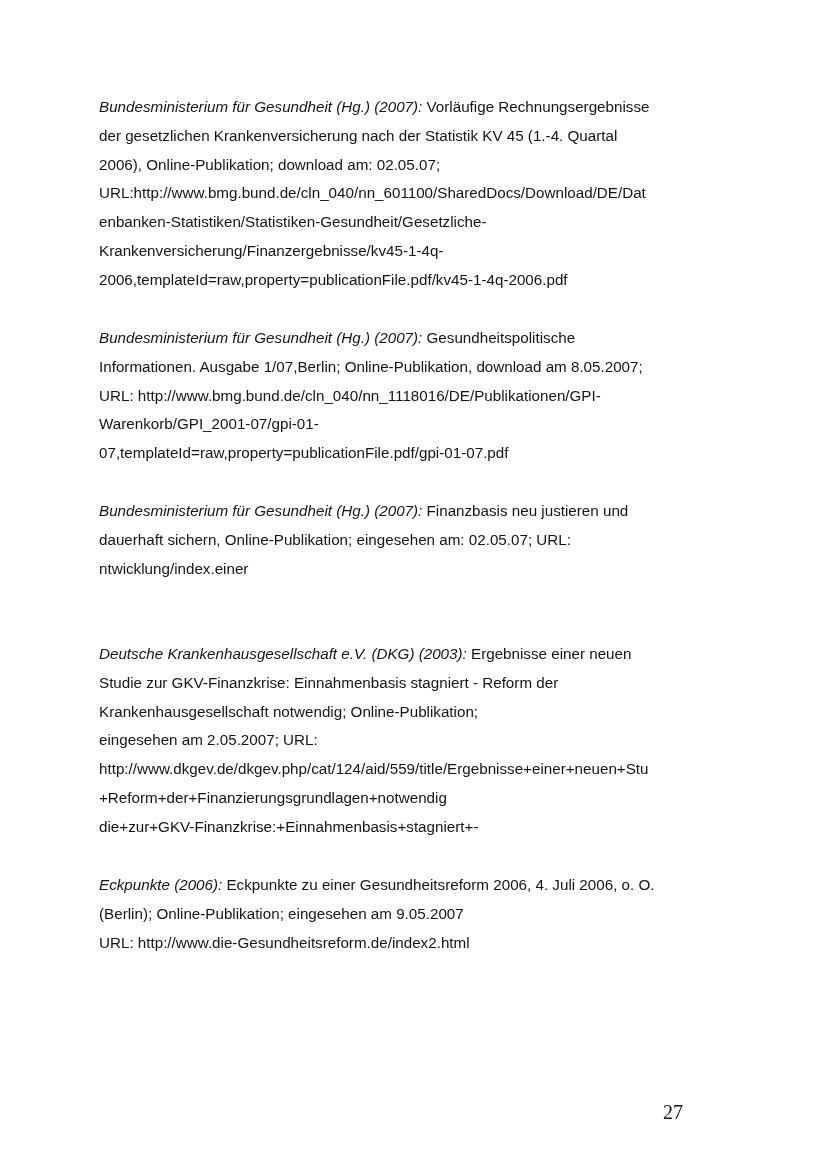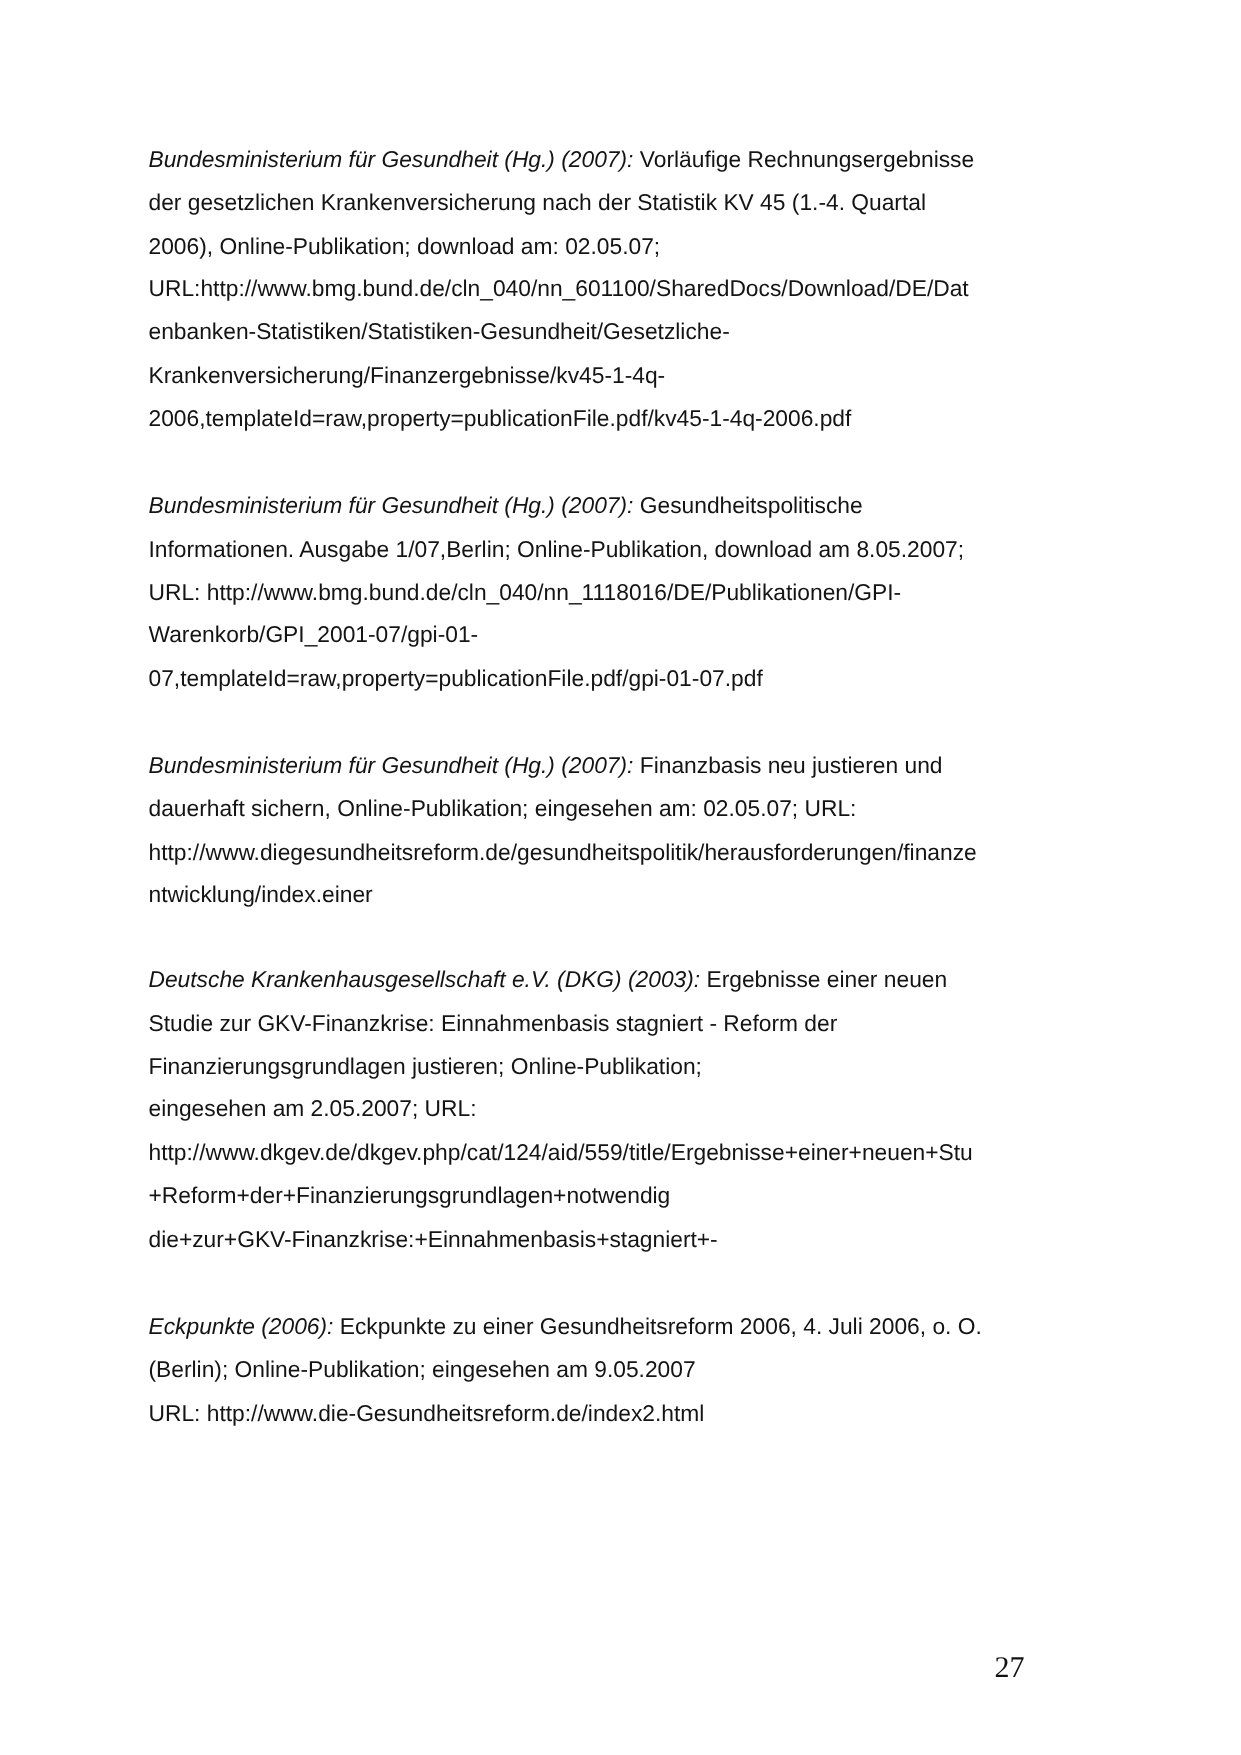--- a/index.html
+++ b/index.html
@@ -65,28 +65,27 @@
     <span class="line"><span class="author">Bundesministerium für Gesundheit (Hg.) (2007):</span><span> Gesundheitspolitische</span></span>
     <span class="line">Informationen. Ausgabe 1/07,Berlin; Online-Publikation, download am 8.05.2007;</span>
     <span class="line">URL: http://www.bmg.bund.de/cln_040/nn_1118016/DE/Publikationen/GPI-</span>
     <span class="line">Warenkorb/GPI_2001-07/gpi-01-</span>
     <span class="line">07,templateId=raw,property=publicationFile.pdf/gpi-01-07.pdf</span>
   </div>
 
   <div class="entry" style="top:497px;">
     <span class="line"><span class="author">Bundesministerium für Gesundheit (Hg.) (2007):</span><span> Finanzbasis neu justieren und</span></span>
     <span class="line">dauerhaft sichern, Online-Publikation; eingesehen am: 02.05.07; URL:</span>
-    <span class="line">http://www.diegesundheitsreform.de/gesundheitspolitik/herausforderungen/finanze</span>
     <span class="line">ntwicklung/index.einer</span>
   </div>
 
   <div class="entry" style="top:640px;">
     <span class="line"><span class="author">Deutsche Krankenhausgesellschaft e.V. (DKG) (2003):</span><span> Ergebnisse einer neuen</span></span>
     <span class="line">Studie zur GKV-Finanzkrise: Einnahmenbasis stagniert - Reform der</span>
-    <span class="line">Finanzierungsgrundlagen justieren; Online-Publikation;</span>
+    <span class="line">Krankenhausgesellschaft notwendig; Online-Publikation;</span>
     <span class="line">eingesehen am 2.05.2007; URL:</span>
     <span class="line">http://www.dkgev.de/dkgev.php/cat/124/aid/559/title/Ergebnisse+einer+neuen+Stu</span>
     <span class="line">+Reform+der+Finanzierungsgrundlagen+notwendig</span>
     <span class="line">die+zur+GKV-Finanzkrise:+Einnahmenbasis+stagniert+-</span>
   </div>
 
   <div class="entry" style="top:871px;">
     <span class="line"><span class="author">Eckpunkte (2006):</span><span> Eckpunkte zu einer Gesundheitsreform 2006, 4. Juli 2006, o. O.</span></span>
     <span class="line">(Berlin); Online-Publikation; eingesehen am 9.05.2007</span>
     <span class="line">URL: http://www.die-Gesundheitsreform.de/index2.html</span>

